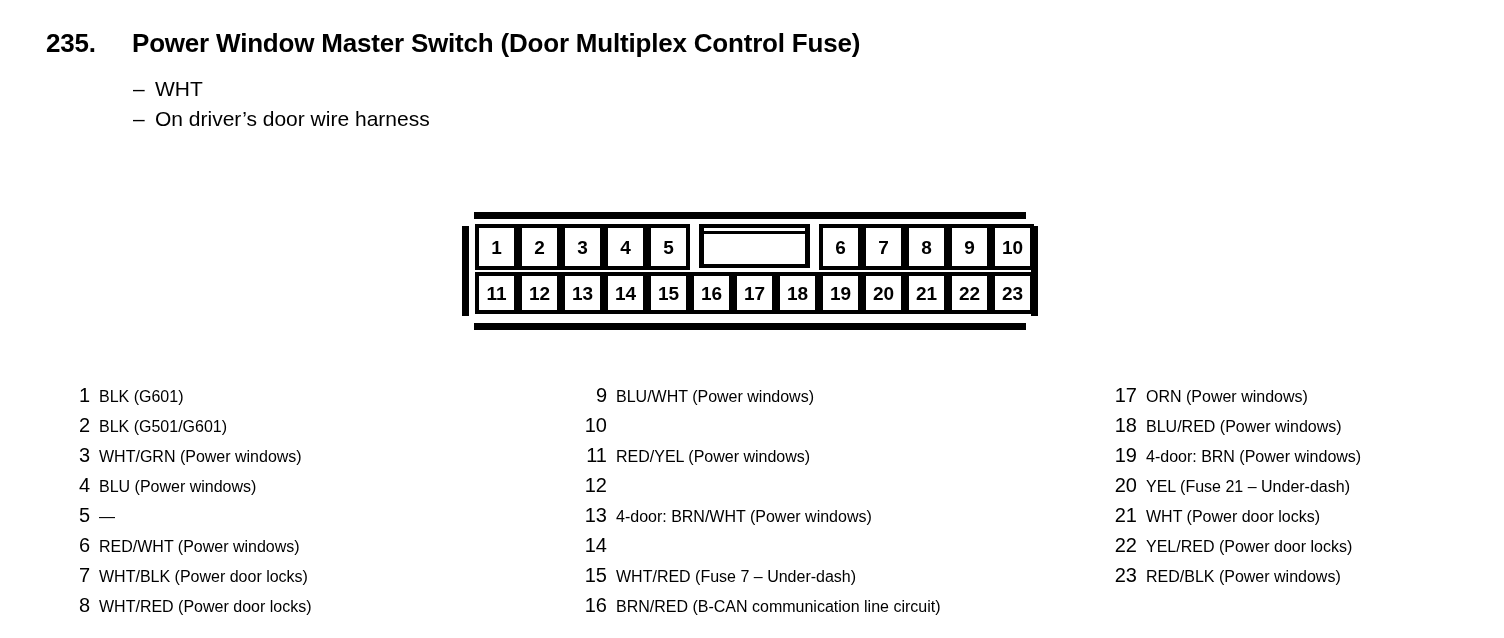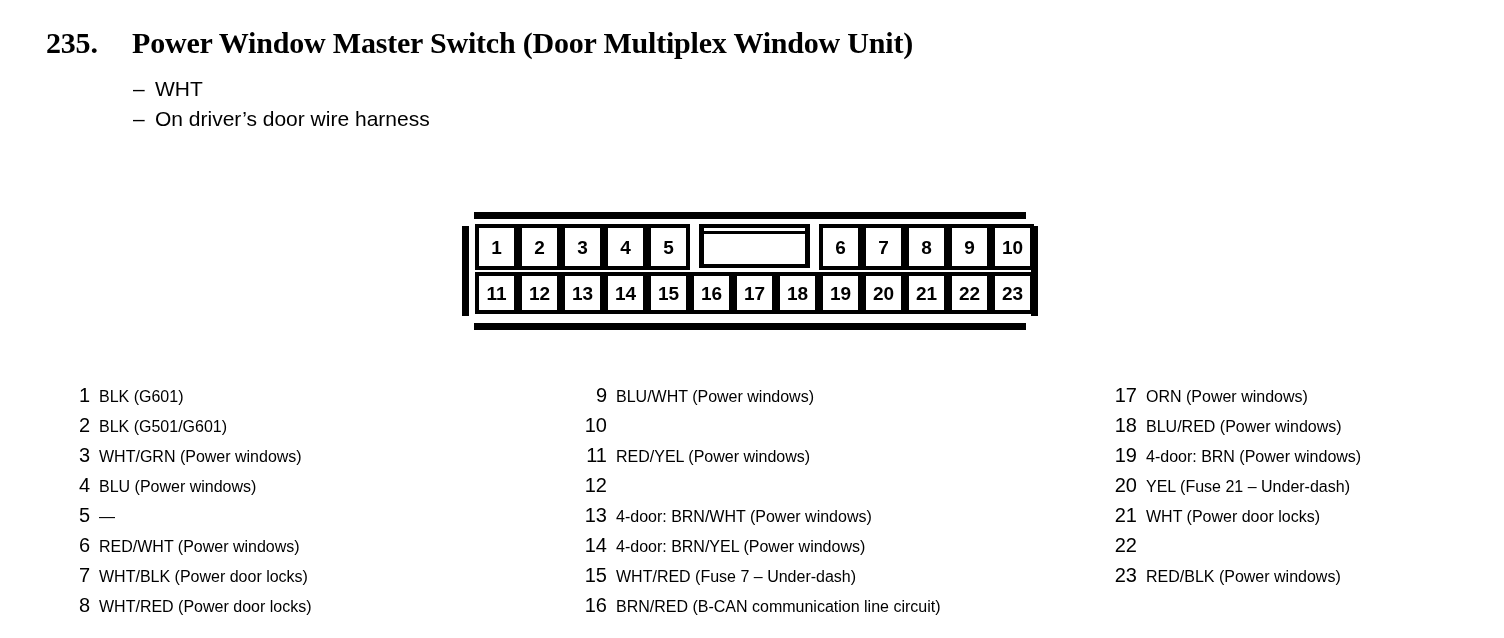--- a/index.html
+++ b/index.html
@@ -19,25 +19,24 @@
   }
 
   
   #title-block {
     position: absolute;
     left: 46px;
     top: 24px;
     white-space: nowrap;
   }
   #title-block .title-text {
-    font-size: 30px;
+    font-size: 26px;
     font-weight: bold;
     letter-spacing: -0.2px;
     line-height: 38px;
-    font-family: Liberation Serif, serif;
   }
   #title-num {
     display: inline-block;
     min-width: 86px;
   }
 
   
   #subtitle-list {
     position: absolute;
     left: 133px;
@@ -94,21 +93,21 @@
   .pin-desc {
     margin-left: 9px;
     font-size: 16px;
     line-height: 30px;
   }
 </style>
 </head>
 <body>
 
 <div id="title-block">
-  <span class="title-text" id="title-num">235.</span><span class="title-text">Power Window Master Switch (Door Multiplex Window Unit)</span>
+  <span class="title-text" id="title-num">235.</span><span class="title-text">Power Window Master Switch (Door Multiplex Control Fuse)</span>
 </div>
 
 <div id="subtitle-list">
     <div class="sub-line"><span class="sub-dash">–</span><span>WHT</span></div>
     <div class="sub-line"><span class="sub-dash">–</span><span>On driver’s door wire harness</span></div>
   </div>
 
 <div id="connector">
   <svg width="590" height="130" viewBox="0 0 590 130" xmlns="http://www.w3.org/2000/svg">
     <g id="connector-shell">
@@ -244,21 +243,20 @@
     </div>
     <div class="pin-row">
       <span class="pin-num">12</span>
     </div>
     <div class="pin-row">
       <span class="pin-num">13</span>
       <span class="pin-desc">4-door: BRN/WHT (Power windows)</span>
     </div>
     <div class="pin-row">
       <span class="pin-num">14</span>
-      <span class="pin-desc">4-door: BRN/YEL (Power windows)</span>
     </div>
     <div class="pin-row">
       <span class="pin-num">15</span>
       <span class="pin-desc">WHT/RED (Fuse 7 – Under-dash)</span>
     </div>
     <div class="pin-row">
       <span class="pin-num">16</span>
       <span class="pin-desc">BRN/RED (B-CAN communication line circuit)</span>
     </div>
   </div>
@@ -278,18 +276,19 @@
     <div class="pin-row">
       <span class="pin-num">20</span>
       <span class="pin-desc">YEL (Fuse 21 – Under-dash)</span>
     </div>
     <div class="pin-row">
       <span class="pin-num">21</span>
       <span class="pin-desc">WHT (Power door locks)</span>
     </div>
     <div class="pin-row">
       <span class="pin-num">22</span>
+      <span class="pin-desc">YEL/RED (Power door locks)</span>
     </div>
     <div class="pin-row">
       <span class="pin-num">23</span>
       <span class="pin-desc">RED/BLK (Power windows)</span>
     </div>
   </div>
 
 </body></html>

